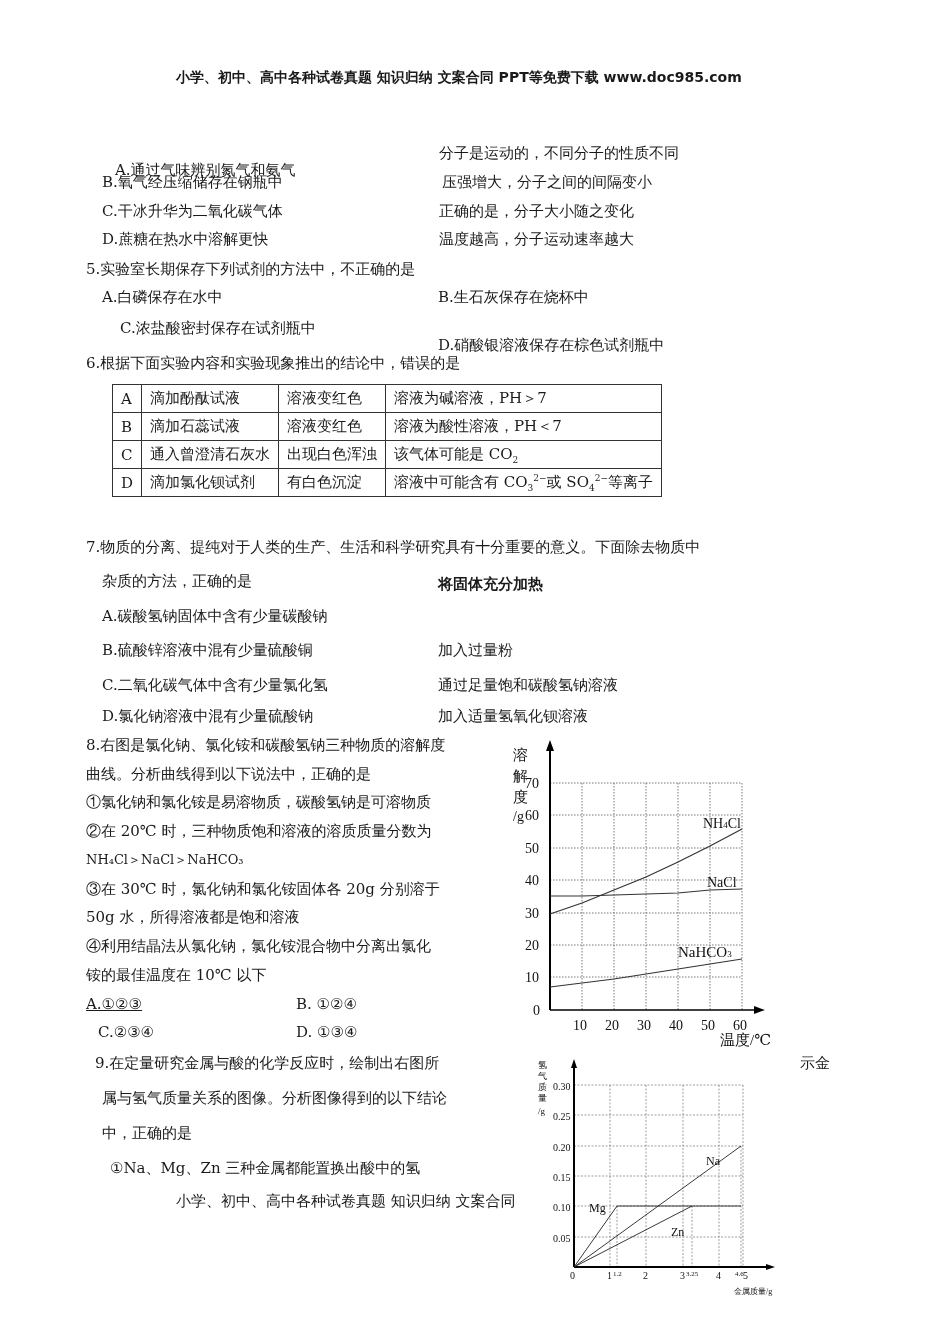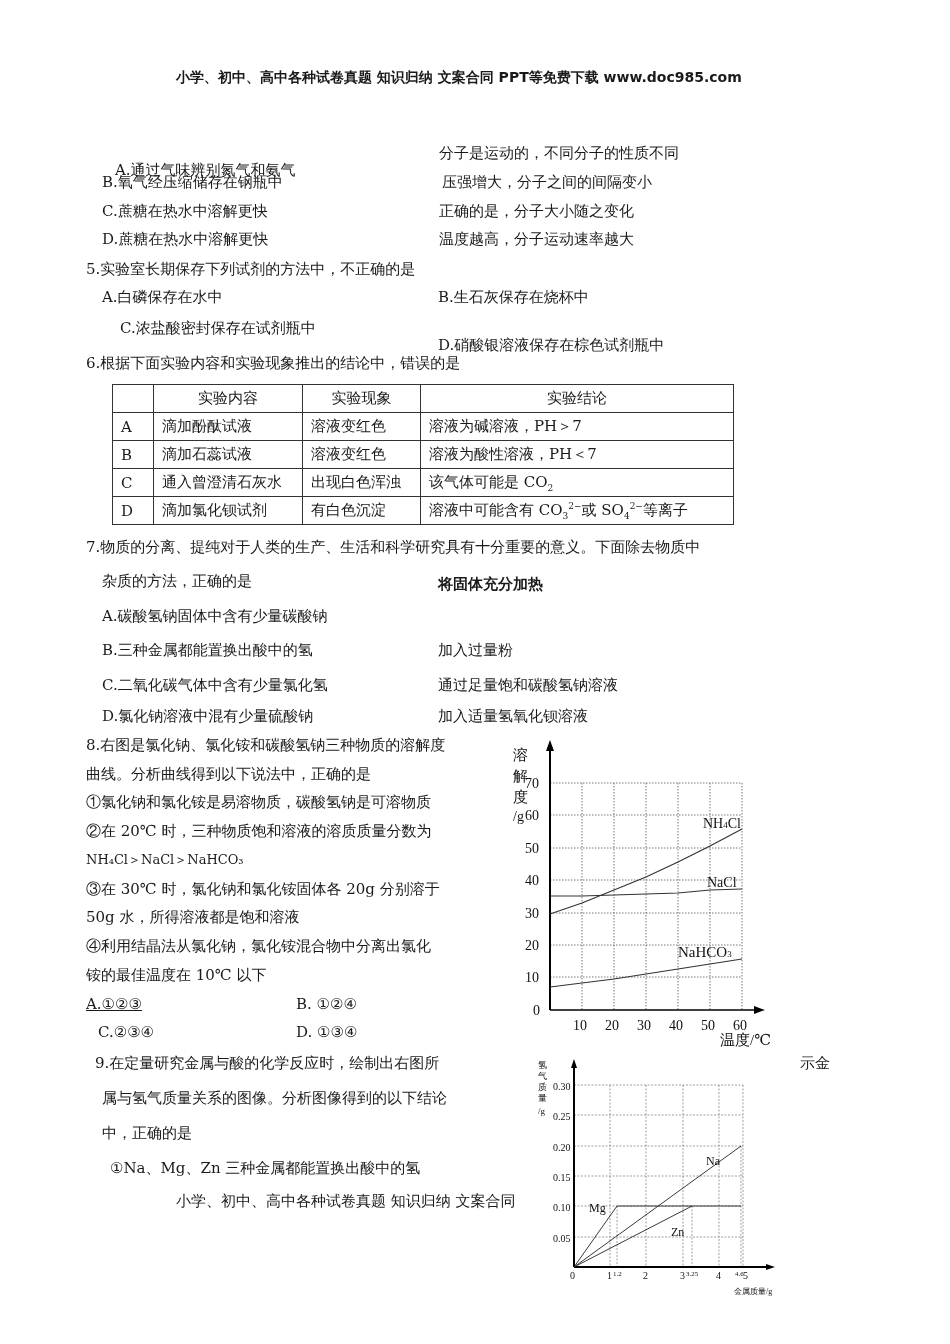--- a/index.html
+++ b/index.html
@@ -21,44 +21,38 @@
 </head>
 <body>
 
 <div class="abs hdr" style="left:176px;top:69px;">小学、初中、高中各种试卷真题 知识归纳 文案合同 PPT等免费下载  www.doc985.com</div>
 
 <div>
   <div class="abs line" style="left:102px;top:160px;margin-left:13px;">A.通过气味辨别氮气和氨气</div>
   <div class="abs line" style="left:439px;top:143px;">分子是运动的，不同分子的性质不同</div>
   <div class="abs line" style="left:102px;top:172px;">B.氧气经压缩储存在钢瓶中</div>
   <div class="abs line" style="left:442px;top:172px;">压强增大，分子之间的间隔变小</div>
-  <div class="abs line" style="left:102px;top:201px;">C.蔗糖在热水中溶解更快</div>
+  <div class="abs line" style="left:102px;top:201px;">C.干冰升华为二氧化碳气体</div>
   <div class="abs line" style="left:439px;top:201px;">正确的是，分子大小随之变化</div>
   <div class="abs line" style="left:102px;top:229px;">D.蔗糖在热水中溶解更快</div>
   <div class="abs line" style="left:439px;top:229px;">温度越高，分子运动速率越大</div>
 </div>
 
 <div>
   <div class="abs line" style="left:86px;top:259px;">5.实验室长期保存下列试剂的方法中，不正确的是</div>
   <div class="abs line" style="left:102px;top:287px;">A.白磷保存在水中</div>
   <div class="abs line" style="left:438px;top:287px;">B.生石灰保存在烧杯中</div>
   <div class="abs line" style="left:102px;top:318px;margin-left:18px;">C.浓盐酸密封保存在试剂瓶中</div>
   <div class="abs line" style="left:438px;top:335px;">D.硝酸银溶液保存在棕色试剂瓶中</div>
 </div>
 
 <div>
   <div class="abs line" style="left:86px;top:353px;">6.根据下面实验内容和实验现象推出的结论中，错误的是</div>
   <table class="exp">
     <tbody>
-        <tr class="head">
-      <td class="c0"></td>
-      <td class="c1">实验内容</td>
-      <td class="c2">实验现象</td>
-      <td class="c3">实验结论</td>
-    </tr>
     <tr>
       <td>A</td>
       <td>滴加酚酞试液</td>
       <td>溶液变红色</td>
       <td>溶液为碱溶液，PH＞7</td>
     </tr>
     <tr>
       <td>B</td>
       <td>滴加石蕊试液</td>
       <td>溶液变红色</td>
@@ -78,21 +72,21 @@
     </tr>
   </tbody>
     </table>
 </div>
 
 <div>
   <div class="abs line" style="left:86px;top:537px;">7.物质的分离、提纯对于人类的生产、生活和科学研究具有十分重要的意义。下面除去物质中</div>
   <div class="abs line" style="left:102px;top:571px;">杂质的方法，正确的是</div>
   <div class="abs line" style="left:102px;top:606px;">A.碳酸氢钠固体中含有少量碳酸钠</div>
   <div class="abs line" style="left:438px;top:574px;font-weight:bold;">将固体充分加热</div>
-  <div class="abs line" style="left:102px;top:640px;">B.三种金属都能置换出酸中的氢</div>
+  <div class="abs line" style="left:102px;top:640px;">B.硫酸锌溶液中混有少量硫酸铜</div>
   <div class="abs line" style="left:438px;top:640px;">加入过量粉</div>
   <div class="abs line" style="left:102px;top:675px;">C.二氧化碳气体中含有少量氯化氢</div>
   <div class="abs line" style="left:438px;top:675px;">通过足量饱和碳酸氢钠溶液</div>
   <div class="abs line" style="left:102px;top:706px;">D.氯化钠溶液中混有少量硫酸钠</div>
   <div class="abs line" style="left:438px;top:706px;">加入适量氢氧化钡溶液</div>
 </div>
 
 <div>
   <div class="abs line" style="left:86px;top:735px;">8.右图是氯化钠、氯化铵和碳酸氢钠三种物质的溶解度</div>
   <div class="abs line" style="left:86px;top:764px;">曲线。分析曲线得到以下说法中，正确的是</div>

